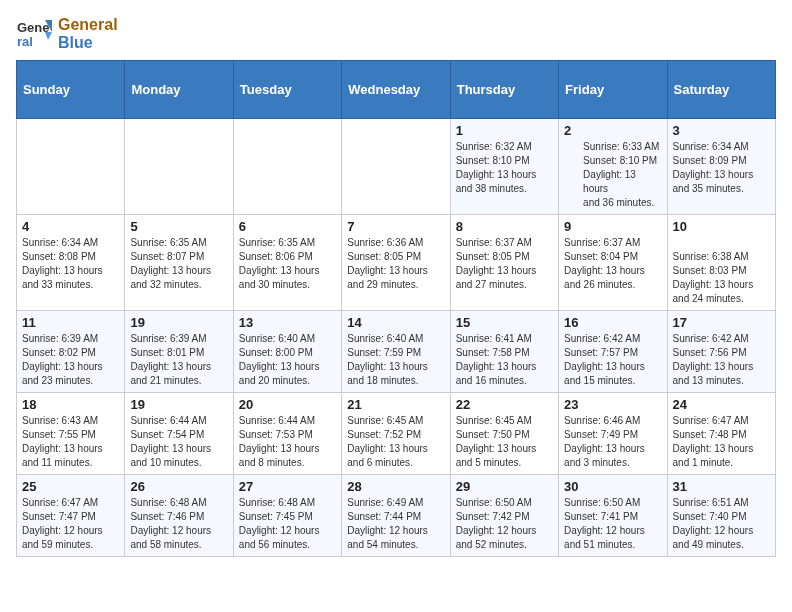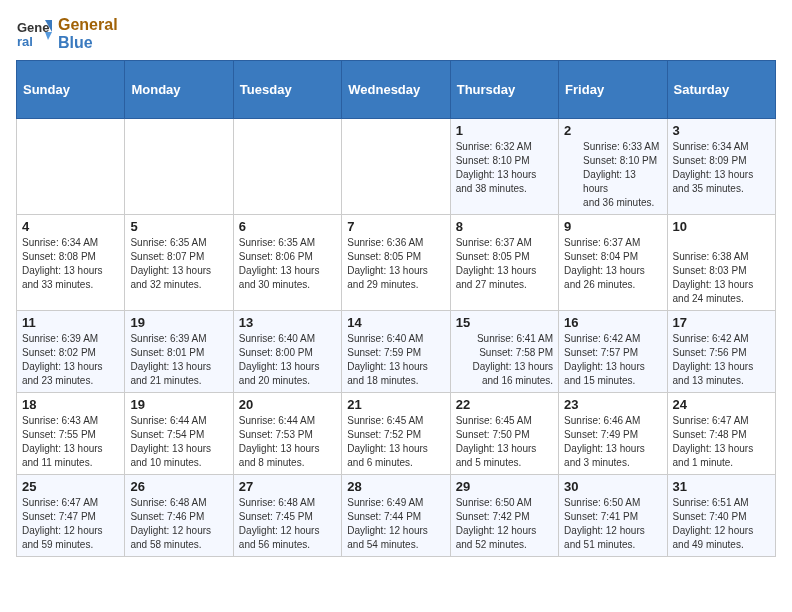--- a/index.html
+++ b/index.html
@@ -218,21 +218,21 @@
         </td>
         <td>
           <div class="day-num">14</div>
           <div class="day-info" style="white-space: pre-line;">Sunrise: 6:40 AM
 Sunset: 7:59 PM
 Daylight: 13 hours
 and 18 minutes.</div>
         </td>
         <td>
           <div class="day-num">15</div>
-          <div class="day-info" style="white-space: pre-line; text-align: right;">Sunrise: 6:41 AM
+          <div class="day-info" style="white-space: pre-line;">Sunrise: 6:41 AM
 Sunset: 7:58 PM
 Daylight: 13 hours
 and 16 minutes.</div>
         </td>
         <td>
           <div class="day-num">16</div>
           <div class="day-info" style="white-space: pre-line;">Sunrise: 6:42 AM
 Sunset: 7:57 PM
 Daylight: 13 hours
 and 15 minutes.</div>

